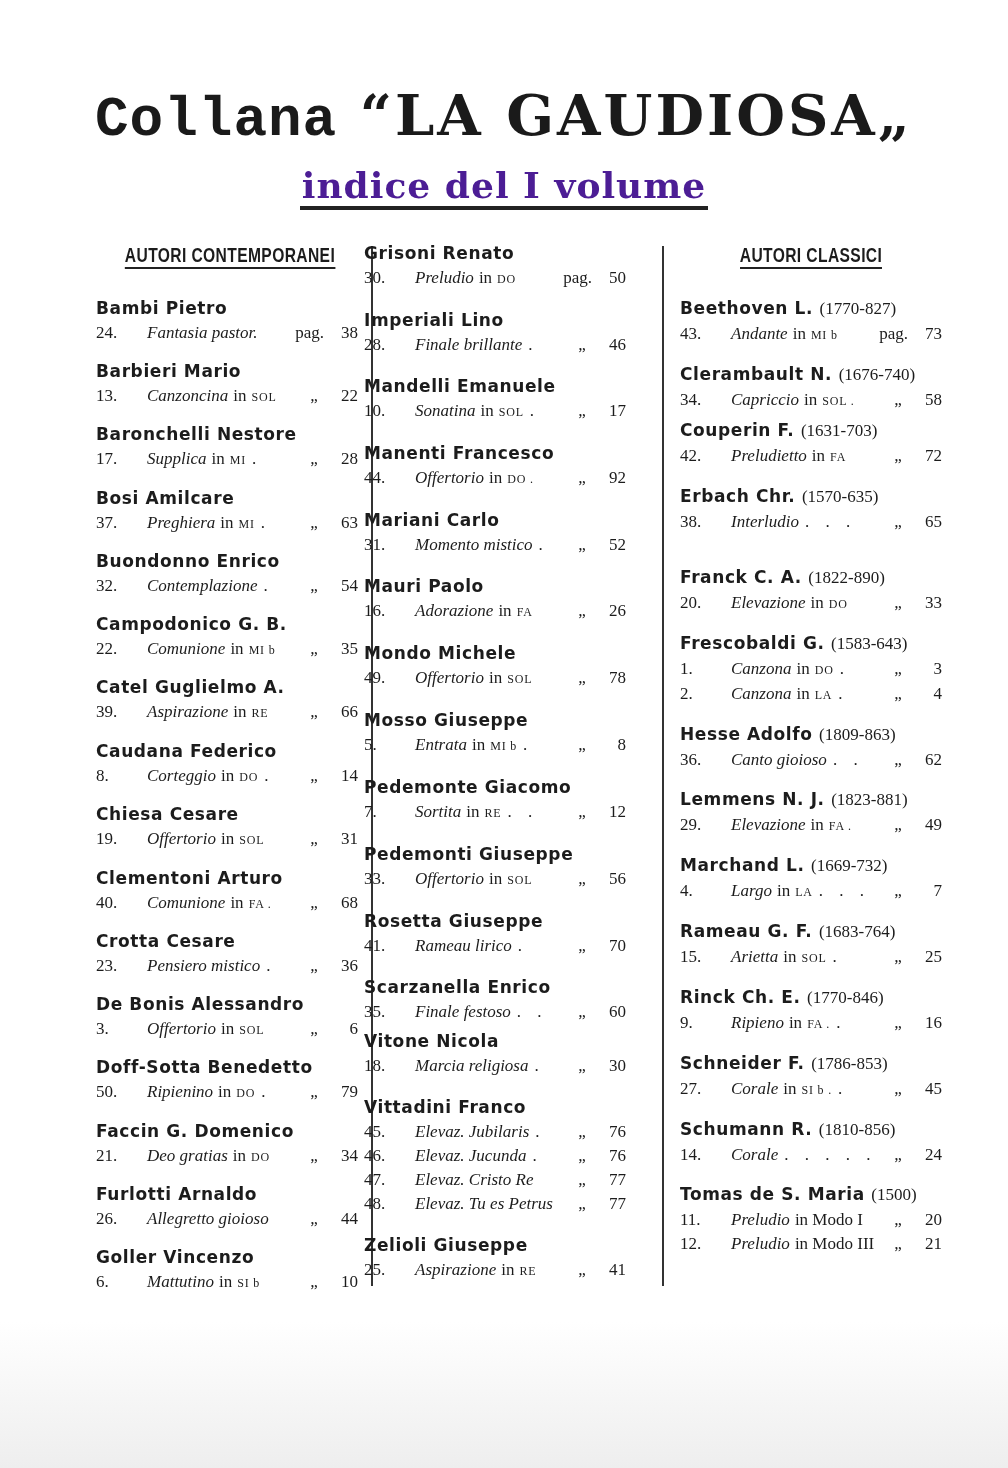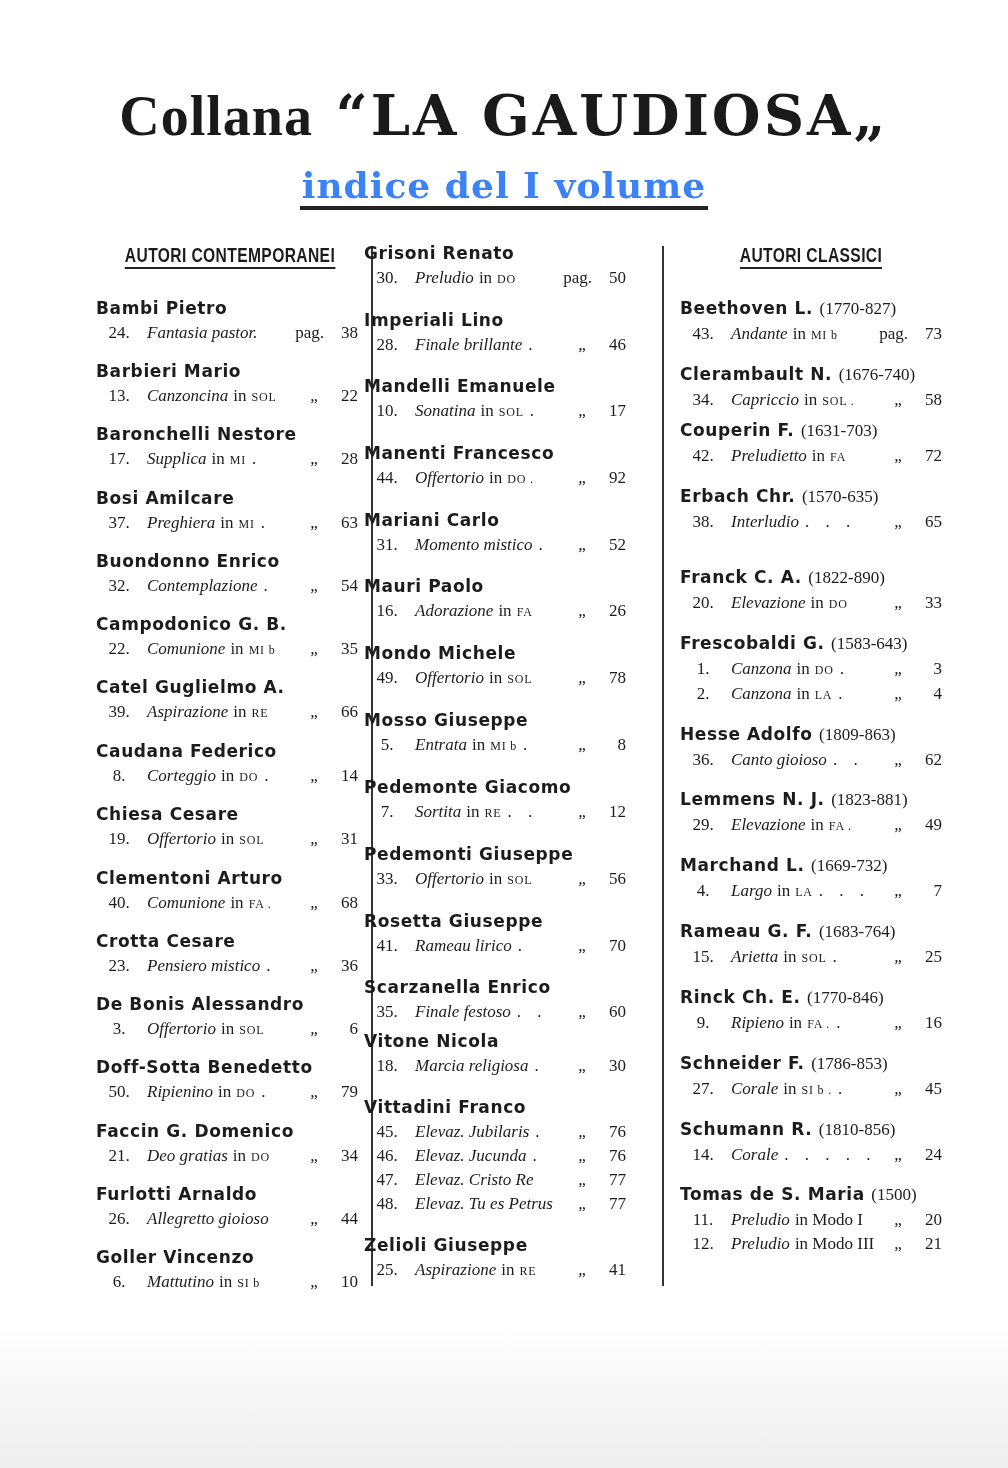--- a/index.html
+++ b/index.html
@@ -11,29 +11,29 @@
       position: relative;
     }
     .page { position: absolute; left: 0; top: 0; width: 1008px; height: 1468px; }
     .title {
       position: absolute; left: 0; width: 1008px; top: 82px;
       text-align: center;
       font-family: "DejaVu Serif", serif; font-weight: bold;
       font-size: 56px; letter-spacing: 3px; color: #1a1a1a;
       white-space: nowrap;
     }
-    .title .collana { font-family: Liberation Serif, serif; font-weight: bold; letter-spacing: 1px; }
+    .title .collana { font-family: Liberation Mono, monospace; font-weight: bold; letter-spacing: 1px; }
     .subtitle {
       position: absolute; left: 0; width: 1008px; top: 164px;
       text-align: center;
     }
     .subtitle span {
       display: inline-block;
       font-family: "DejaVu Serif", serif; font-weight: bold;
-      font-size: 36px; letter-spacing: 1px; color: #3b82f6;
+      font-size: 36px; letter-spacing: 1px; color: #4c1d95;
       border-bottom: 4px solid #222; padding-bottom: 0px; line-height: 42px;
       padding-left: 2px; padding-right: 2px;
     }
     .col {
       position: absolute; top: 240px;
     }
     .col1 { left: 96px; width: 262px; }
     .col2 { left: 364px; width: 262px; }
     .col3 { left: 680px; width: 262px; }
     .divider {
@@ -54,21 +54,21 @@
       font-family: "DejaVu Sans", sans-serif; font-weight: bold;
       font-size: 17px; letter-spacing: 0.6px; line-height: 26px; white-space: nowrap;
     }
     .author-dates {
       font-family: "Liberation Serif", serif; font-weight: normal; font-size: 17px; letter-spacing: 0;
     }
     .work {
       display: flex; align-items: baseline; font-size: 17px; line-height: 24px;
       white-space: nowrap;
     }
-    .work .num { width: 46px; text-align: center; padding-right: 5px; flex: none; }
+    .work .num { width: 46px; text-align: left; padding-right: 5px; flex: none; }
     .work .wtitle { font-style: italic; }
     .work .in { margin-left: 5px; }
     .work .key { margin-left: 5px; font-size: 12px; letter-spacing: 0.8px; }
     .work .fill { flex: 1; letter-spacing: 6px; padding-left: 6px; overflow: hidden; }
     .work .ditto { width: 28px; text-align: center; flex: none; }
     .work .page-num { width: 30px; text-align: right; flex: none; }
     .work .pag-label { flex: none; padding-right: 4px; }
     .col1 .author:first-of-type { }
   </style>
 </head>

